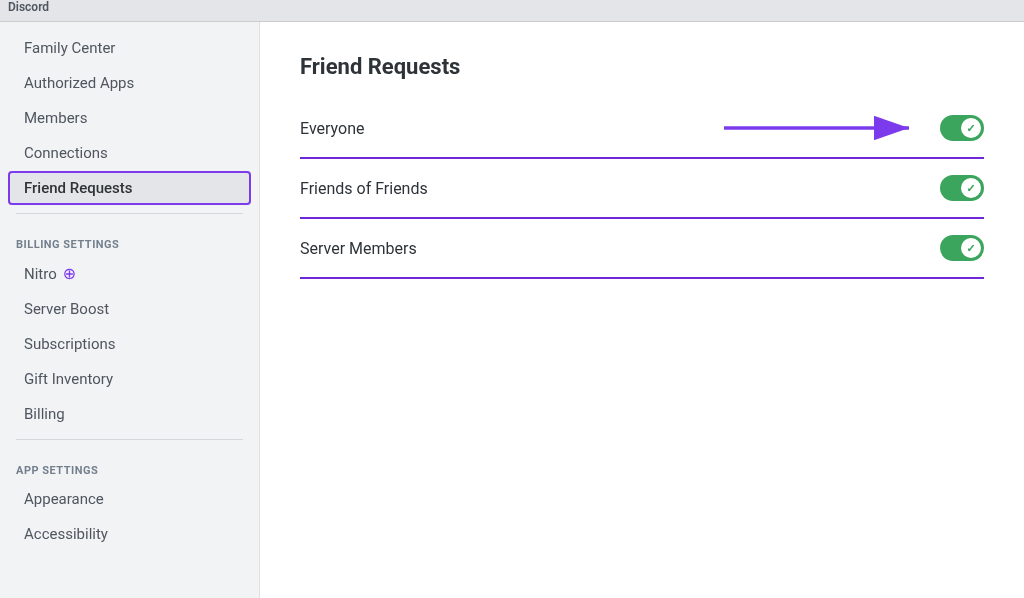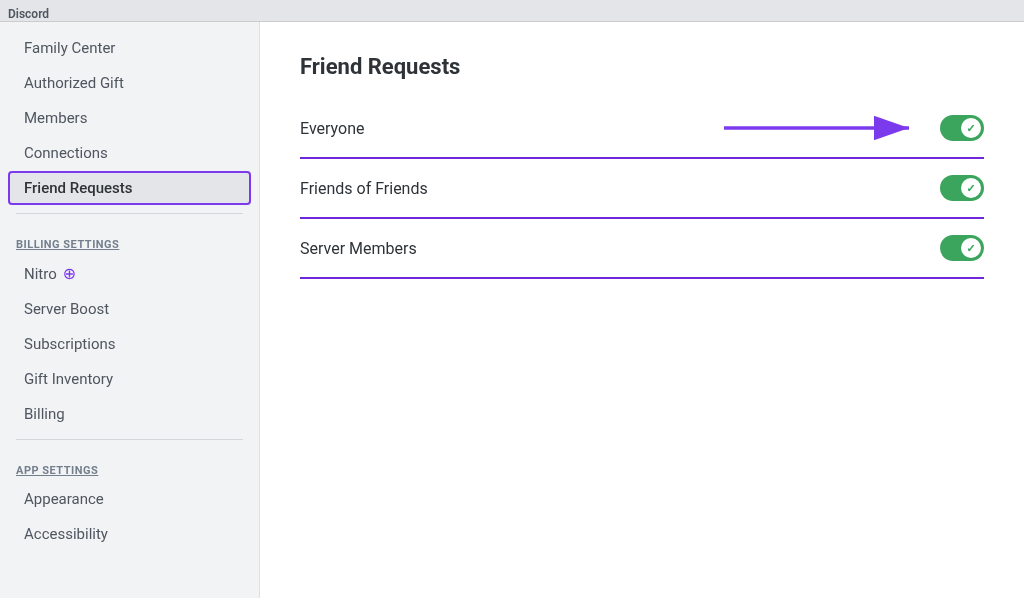--- a/index.html
+++ b/index.html
@@ -12,21 +12,21 @@
       overflow: hidden;
     }
 
     
     .title-bar {
       position: absolute;
       top: 0; left: 0; right: 0;
       height: 22px;
       background: #e3e5e8;
       display: flex;
-      align-items: flex-end;
+      align-items: flex-start;
       padding-left: 8px;
       border-bottom: 1px solid #ccc;
     }
     .title-bar-text {
       font-size: 12px;
       color: #4f5660;
       font-weight: 600;
     }
 
     
@@ -48,21 +48,20 @@
       border-right: 1px solid #e0e0e0;
     }
 
     .sidebar-section-label {
       font-size: 11px;
       font-weight: 700;
       color: #747f8d;
       letter-spacing: 0.5px;
       padding: 16px 16px 4px 16px;
       text-transform: uppercase;
-      text-decoration: underline;
     }
 
     .sidebar-item {
       display: flex;
       align-items: flex-end;
       padding: 8px 16px;
       font-size: 15px;
       color: #4f5660;
       cursor: pointer;
       border-radius: 4px;
@@ -179,21 +178,21 @@
 </div>
 
 <div class="app-container">
 
   <nav class="sidebar">
 
     <div class="sidebar-item">
       <span>Family Center</span>
     </div>
     <div class="sidebar-item">
-      <span>Authorized Gift</span>
+      <span>Authorized Apps</span>
     </div>
     <div class="sidebar-item">
       <span>Members</span>
     </div>
     <div class="sidebar-item">
       <span>Connections</span>
     </div>
     <div class="sidebar-item active">
       <span>Friend Requests</span>
     </div>

